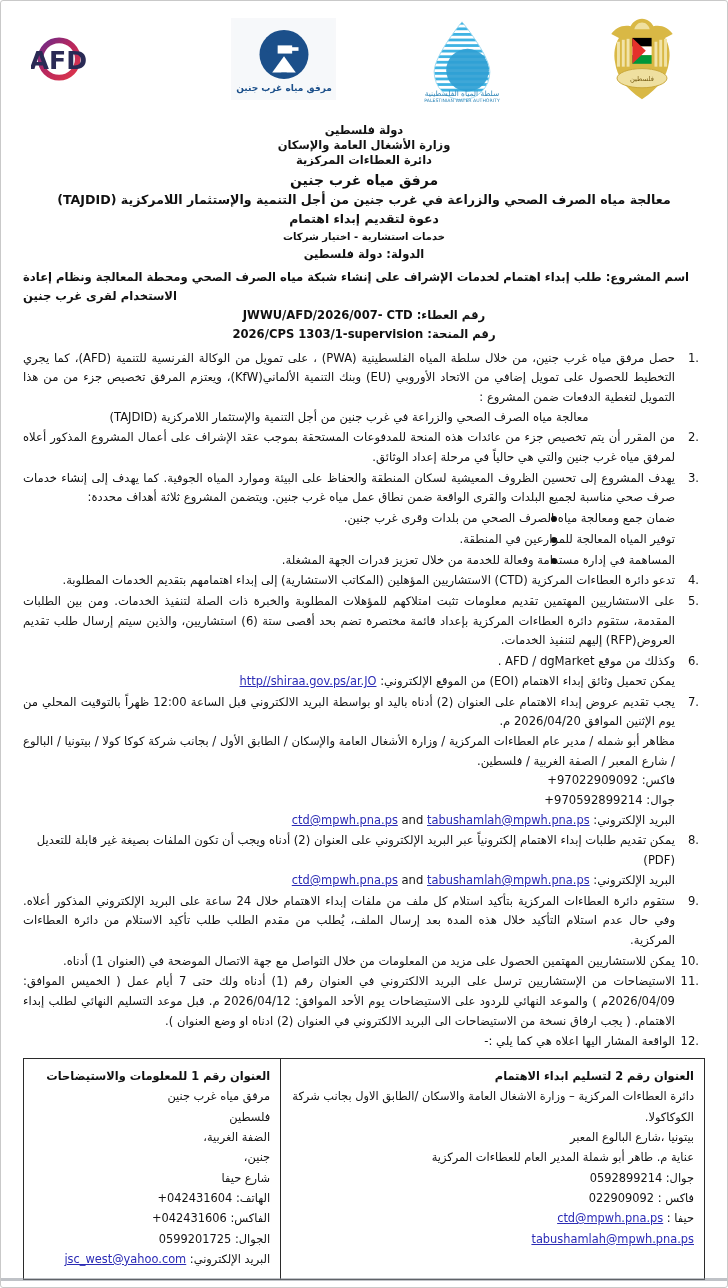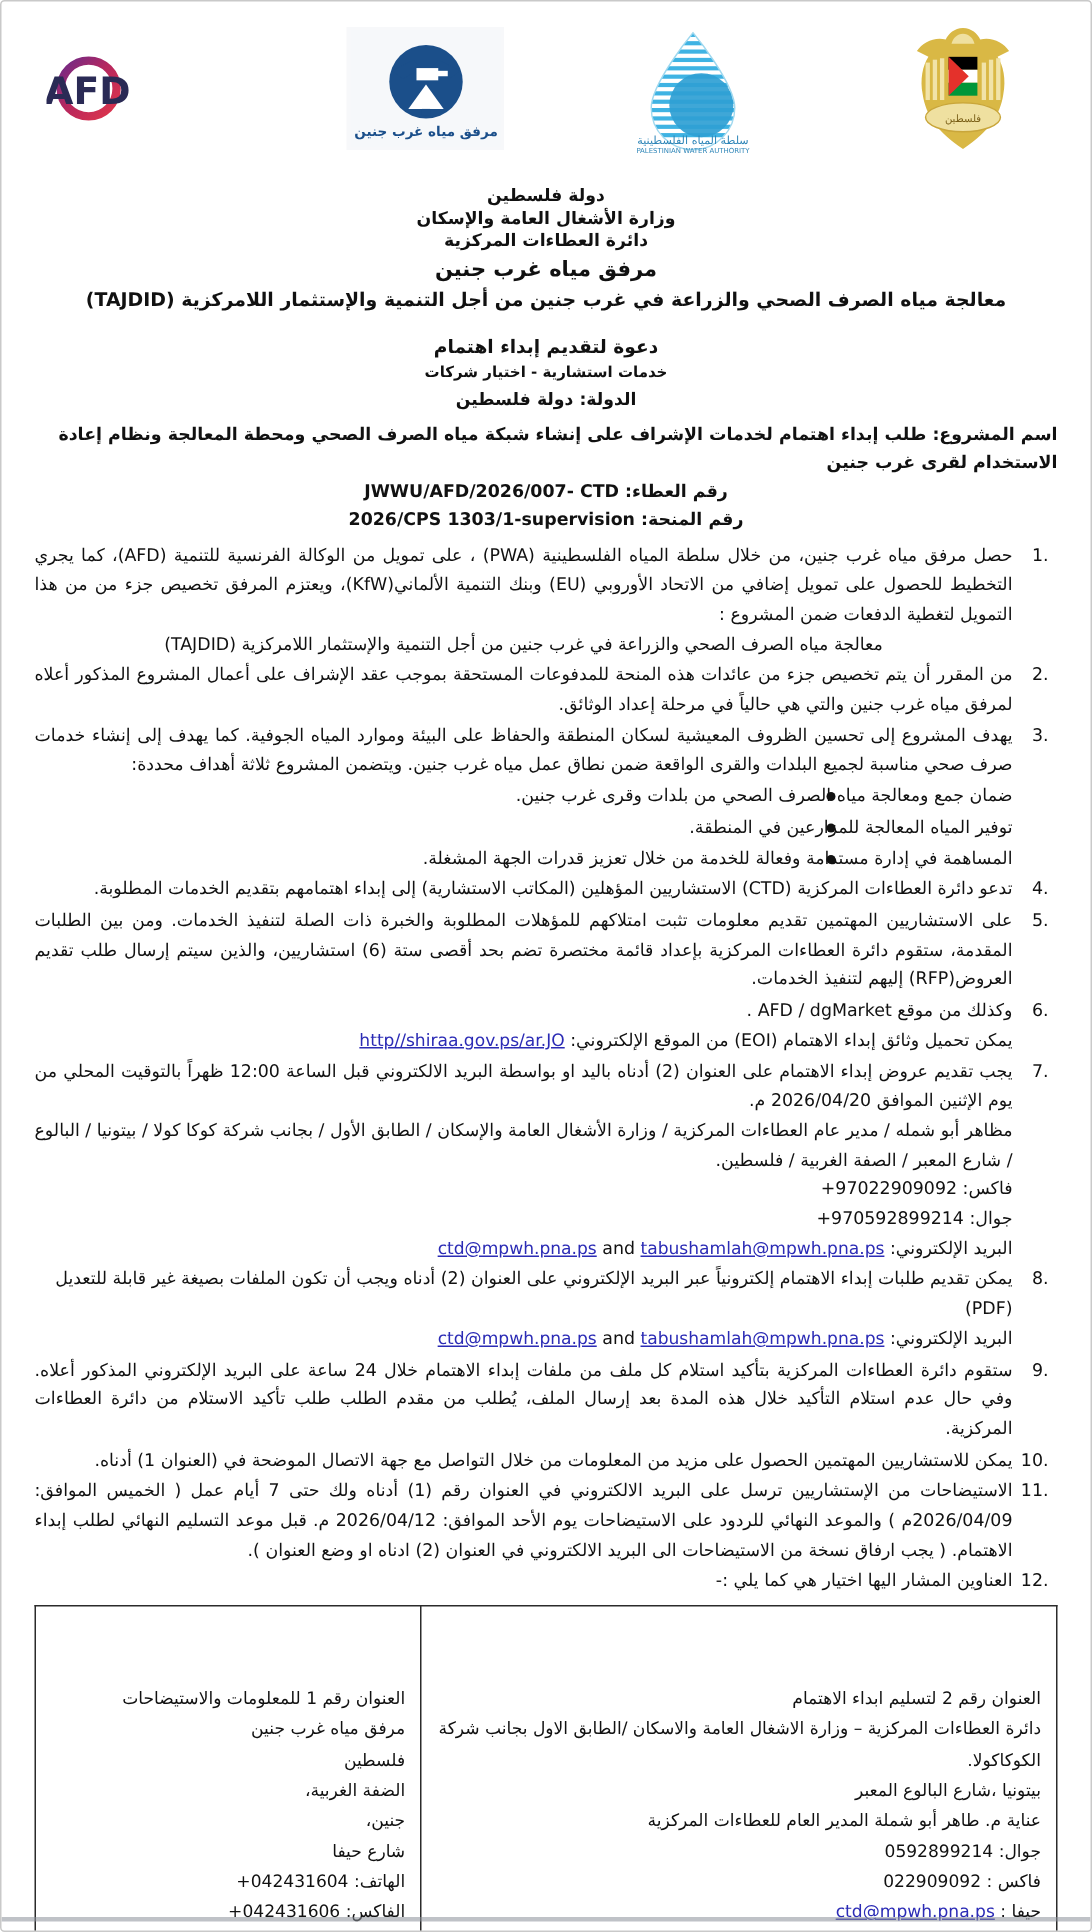--- a/index.html
+++ b/index.html
@@ -67,41 +67,41 @@
     margin-top: 3px;
   }
   .h-wide {
     font-size: 12.6px;
     font-weight: bold;
     margin-top: 3px;
   }
   .h-invite {
     font-size: 12.4px;
     font-weight: bold;
-    margin-top: 15px;
+    margin-top: 3px;
   }
   .h-serv {
     font-size: 10px;
     font-weight: bold;
     margin-top: 3px;
   }
   .h-country {
     font-size: 11.5px;
     font-weight: bold;
     margin-top: 4px;
   }
 
   
   .meta {
     margin-top: 6px;
     line-height: 1.62;
     font-size: 11.6px;
     font-weight: bold;
   }
-  .meta-row { text-align: right; }
+  .meta-row { text-align: left; }
   .meta-row.center { text-align: center; }
   .ltr { direction: ltr; unicode-bidi: isolate; display: inline-block; }
 
   
   ol.items {
     list-style: none;
     margin: 5px 0 0 0;
     padding: 0;
   }
   ol.items > li {
@@ -179,21 +179,21 @@
   }
   table.addr td {
     border: 1.4px solid #2b2b2b;
     vertical-align: top;
     padding: 7px 10px 10px 10px;
     font-size: 11.4px;
     line-height: 1.78;
   }
   td.col-right { width: 37%; text-align: right; }
   td.col-left  { width: 63%; text-align: right; }
-  .tbl-title { font-weight: normal; margin-top: 44px; }
+  .tbl-title { font-weight: bold; }
   .kv { white-space: nowrap; }
   .bottom-rule {
     position: absolute;
     left: 0;
     right: 0;
     bottom: 6px;
     height: 3px;
     background: #8a8f99;
     opacity: .55;
   }
@@ -413,21 +413,21 @@
         <div class="li-right">يمكن للاستشاريين المهتمين الحصول على مزيد من المعلومات من خلال التواصل مع جهة الاتصال الموضحة في (العنوان 1) أدناه.</div>
       </li>
 
       <li>
         <span class="num">11.</span>
         <div class="just">الاستيضاحات من الإستشاريين ترسل على البريد الالكتروني في  العنوان رقم (1) أدناه ولك حتى 7 أيام عمل ( الخميس الموافق: 2026/04/09م ) والموعد النهائي للردود على الاستيضاحات يوم الأحد الموافق: 2026/04/12 م.  قبل موعد التسليم النهائي لطلب إبداء الاهتمام. ( يجب ارفاق نسخة من الاستيضاحات الى البريد الالكتروني في العنوان (2) ادناه او وضع العنوان  ).</div>
       </li>
 
       <li>
         <span class="num">12.</span>
-        <div class="li-right">العناوين المشار اليها اختيار هي كما يلي :-</div>
+        <div class="li-right">الواقعة المشار اليها اعلاه هي كما يلي :-</div>
       </li>
     </ol>
 
     <table class="addr">
       <tbody>
           <tr>
 
         <td class="col-left">
           <div class="tbl-title">العنوان رقم 2 لتسليم ابداء الاهتمام</div>
           <div>دائرة العطاءات المركزية – وزارة الاشغال العامة والاسكان /الطابق الاول بجانب شركة الكوكاكولا.</div>

